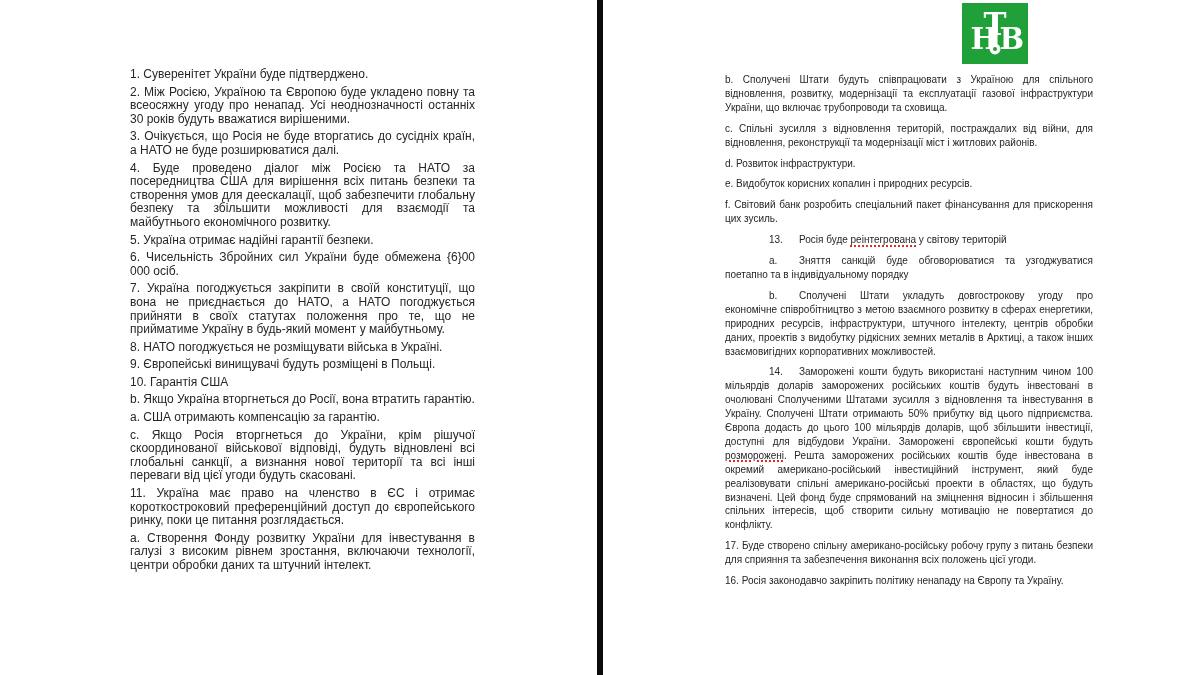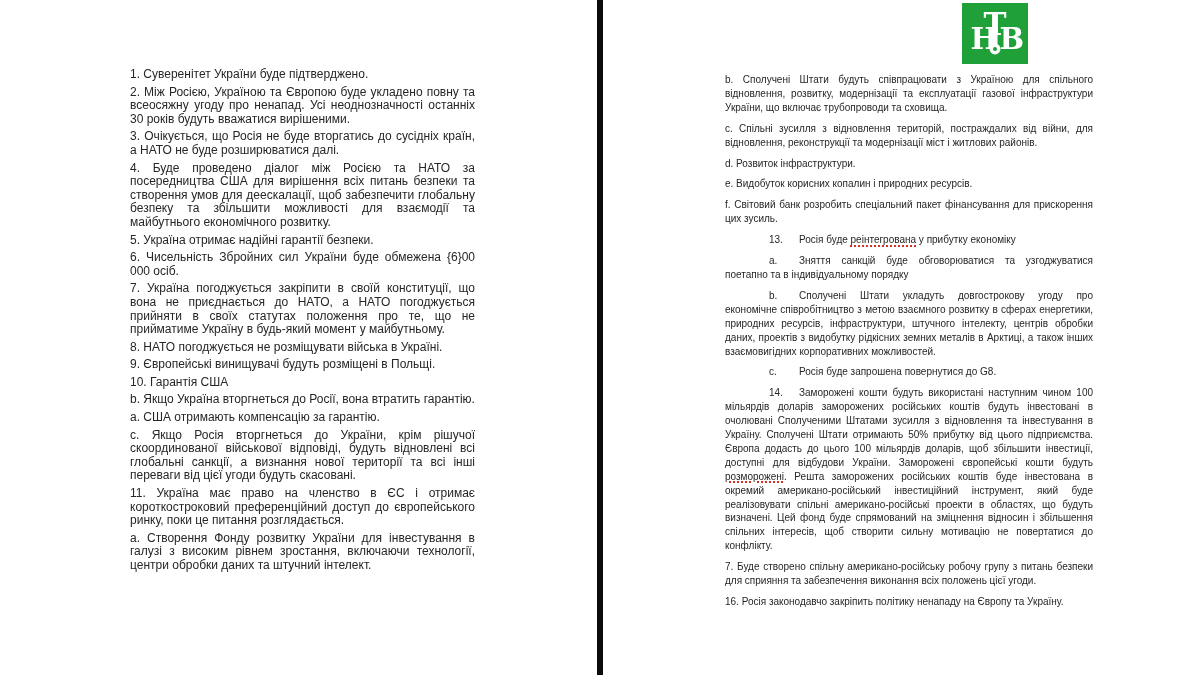--- a/index.html
+++ b/index.html
@@ -80,26 +80,25 @@
     </div>
 
   <div class="page-divider"></div>
 
   <div class="page-text right-page">
       <p class="para"><span>b. Сполучені Штати будуть співпрацювати з Україною для спільного відновлення, розвитку, модернізації та експлуатації газової інфраструктури України, що включає трубопроводи та сховища.</span></p>
       <p class="para"><span>c. Спільні зусилля з відновлення територій, постраждалих від війни, для відновлення, реконструкції та модернізації міст і житлових районів.</span></p>
       <p class="para"><span>d. Розвиток інфраструктури.</span></p>
       <p class="para"><span>e. Видобуток корисних копалин і природних ресурсів.</span></p>
       <p class="para"><span>f. Світовий банк розробить спеціальний пакет фінансування для прискорення цих зусиль.</span></p>
-      <p class="para"><span class="marker">13.</span><span>Росія буде </span><span class="misspell">реінтегрована</span><span> у прибутку економіку</span></p>
+      <p class="para"><span class="marker">13.</span><span>Росія буде </span><span class="misspell">реінтегрована</span><span> у світову територій</span></p>
       <p class="para"><span class="marker">a.</span><span>Зняття санкцій буде обговорюватися та узгоджуватися поетапно та в індивідуальному порядку</span></p>
       <p class="para"><span class="marker">b.</span><span>Сполучені Штати укладуть довгострокову угоду про економічне співробітництво з метою взаємного розвитку в сферах енергетики, природних ресурсів, інфраструктури, штучного інтелекту, центрів обробки даних, проектів з видобутку рідкісних земних металів в Арктиці, а також інших взаємовигідних корпоративних можливостей.</span></p>
-      <p class="para"><span class="marker">c.</span><span>Росія буде запрошена повернутися до G8.</span></p>
       <p class="para"><span class="marker">14.</span><span>Заморожені кошти будуть використані наступним чином 100 мільярдів доларів заморожених російських коштів будуть інвестовані в очолювані Сполученими Штатами зусилля з відновлення та інвестування в Україну. Сполучені Штати отримають 50% прибутку від цього підприємства. Європа додасть до цього 100 мільярдів доларів, щоб збільшити інвестиції, доступні для відбудови України. Заморожені європейські кошти будуть </span><span class="misspell">розморожені</span><span>. Решта заморожених російських коштів буде інвестована в окремий американо-російський інвестиційний інструмент, який буде реалізовувати спільні американо-російські проекти в областях, що будуть визначені. Цей фонд буде спрямований на зміцнення відносин і збільшення спільних інтересів, щоб створити сильну мотивацію не повертатися до конфлікту.</span></p>
-      <p class="para"><span>7. Буде створено спільну американо-російську робочу групу з питань безпеки для сприяння та забезпечення виконання всіх положень цієї угоди.</span></p>
+      <p class="para"><span>17. Буде створено спільну американо-російську робочу групу з питань безпеки для сприяння та забезпечення виконання всіх положень цієї угоди.</span></p>
       <p class="para"><span>16. Росія законодавчо закріпить політику ненападу на Європу та Україну.</span></p>
     </div>
 
   <div class="ntv-logo">
     <svg width="60" height="56" viewBox="0 0 66 60">
       <g fill="#ffffff" font-family="DejaVu Serif, serif" font-weight="bold">
         <text x="6" y="47" font-size="32">Н</text>
         <text x="38" y="47" font-size="32">В</text>
         <text x="33" y="31" font-size="34" text-anchor="middle">Т</text>
         <rect x="30.2" y="24" width="5.6" height="19"></rect>

